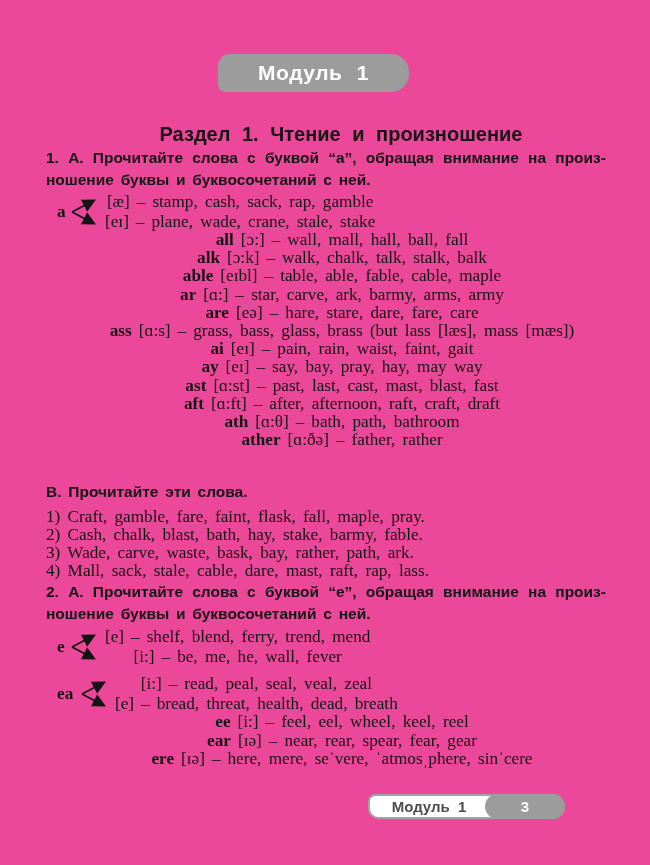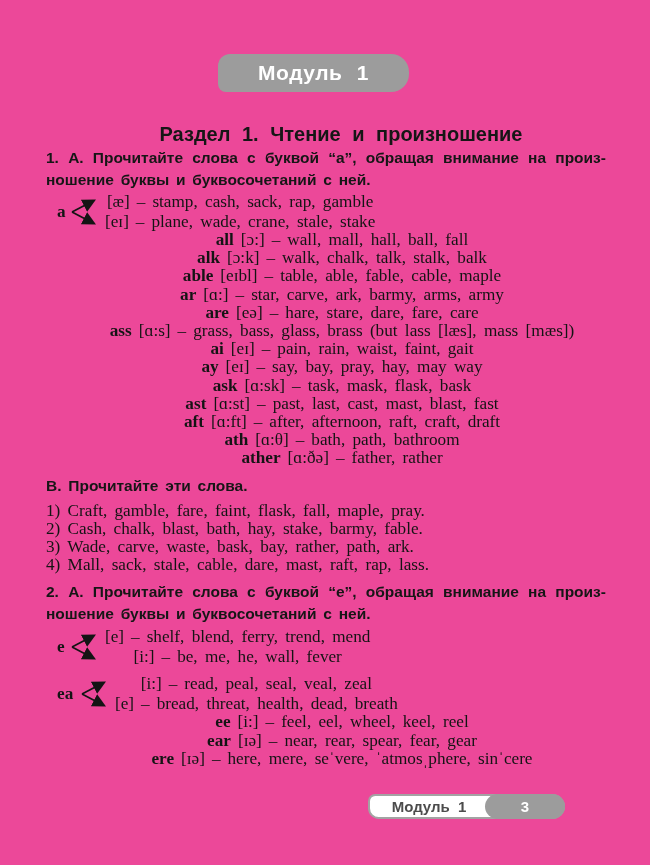--- a/index.html
+++ b/index.html
@@ -41,21 +41,21 @@
   .branch .letter { font-weight:700; min-width:14px; }
   .branch .letter-ea { min-width:24px; }
   .branch svg { flex:0 0 auto; margin-right:5px; }
   .branch .row { line-height:19.5px; }
   .gap8 { height:8px; }
   .list2 .plain .row { line-height:18.6px; }
 
   .partb { position:absolute; top:477px; left:46px; width:560px; }
   .partb-heading {
     font-family:"Liberation Sans", sans-serif; font-weight:700; font-size:15.5px;
-    color:#161616; word-spacing:2.5px; margin:0 0 7px 0;
+    color:#161616; word-spacing:2.5px; margin:6px 0 7px 0;
   }
   .partb-item { font-size:17.2px; line-height:18px; word-spacing:3px; white-space:nowrap; }
 
   .footer {
     position:absolute; top:794px; left:368px; width:197px; height:25px;
     box-sizing:border-box; border:2px solid #a3a3a3; background:#ffffff;
     border-radius:8px 14px 14px 12px;
   }
   .footer-label {
     position:absolute; left:0; top:0; bottom:0; width:118px;
@@ -107,21 +107,20 @@
     </div>
 
     <div class="row"><span class="combo">all</span><span class="tr">[ɔ:]</span><span class="dash">–</span><span class="words">wall, mall, hall, ball, fall</span></div>
     <div class="row"><span class="combo">alk</span><span class="tr">[ɔ:k]</span><span class="dash">–</span><span class="words">walk, chalk, talk, stalk, balk</span></div>
     <div class="row"><span class="combo">able</span><span class="tr">[eɪbl]</span><span class="dash">–</span><span class="words">table, able, fable, cable, maple</span></div>
     <div class="row"><span class="combo">ar</span><span class="tr">[ɑ:]</span><span class="dash">–</span><span class="words">star, carve, ark, barmy, arms, army</span></div>
     <div class="row"><span class="combo">are</span><span class="tr">[eə]</span><span class="dash">–</span><span class="words">hare, stare, dare, fare, care</span></div>
     <div class="row"><span class="combo">ass</span><span class="tr">[ɑ:s]</span><span class="dash">–</span><span class="words">grass, bass, glass, brass (but lass [læs], mass [mæs])</span></div>
     <div class="row"><span class="combo">ai</span><span class="tr">[eɪ]</span><span class="dash">–</span><span class="words">pain, rain, waist, faint, gait</span></div>
     <div class="row"><span class="combo">ay</span><span class="tr">[eɪ]</span><span class="dash">–</span><span class="words">say, bay, pray, hay, may way</span></div>
-    <div class="row"><span class="combo">ask</span><span class="tr">[ɑ:sk]</span><span class="dash">–</span><span class="words">task, mask, flask, bask</span></div>
     <div class="row"><span class="combo">ast</span><span class="tr">[ɑ:st]</span><span class="dash">–</span><span class="words">past, last, cast, mast, blast, fast</span></div>
     <div class="row"><span class="combo">aft</span><span class="tr">[ɑ:ft]</span><span class="dash">–</span><span class="words">after, afternoon, raft, craft, draft</span></div>
     <div class="row"><span class="combo">ath</span><span class="tr">[ɑ:θ]</span><span class="dash">–</span><span class="words">bath, path, bathroom</span></div>
     <div class="row"><span class="combo">ather</span><span class="tr">[ɑ:ðə]</span><span class="dash">–</span><span class="words">father, rather</span></div>
   </div>
 
   <div class="partb">
     <p class="partb-heading">В. Прочитайте эти слова.</p>
     <div class="partb-item">1) Craft, gamble, fare, faint, flask, fall, maple, pray.</div>
     <div class="partb-item">2) Cash, chalk, blast, bath, hay, stake, barmy, fable.</div>

